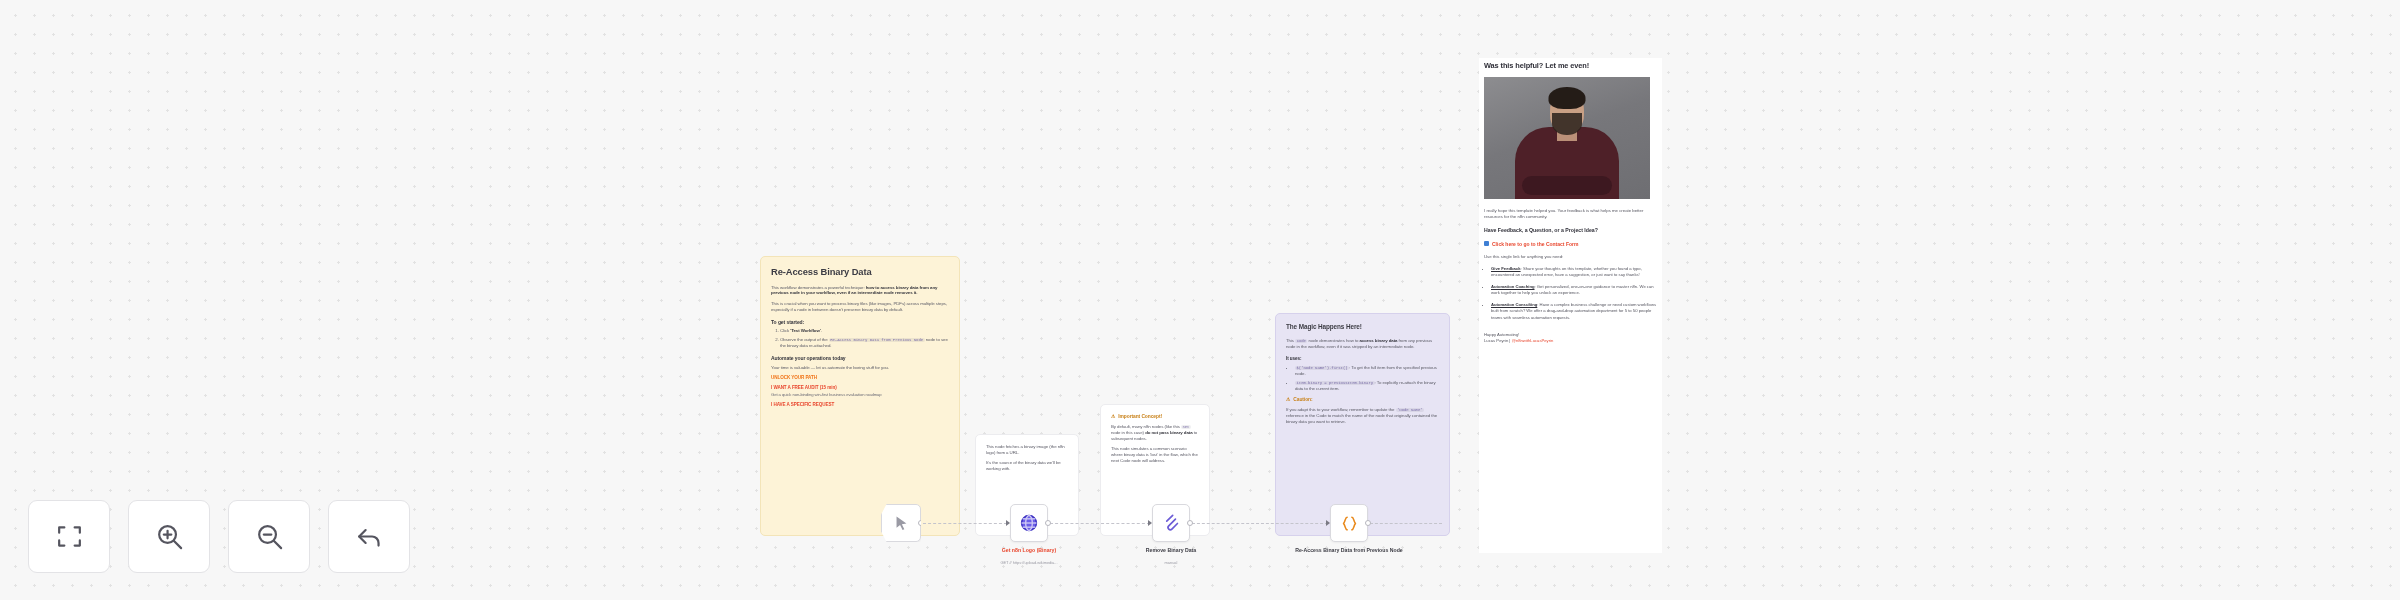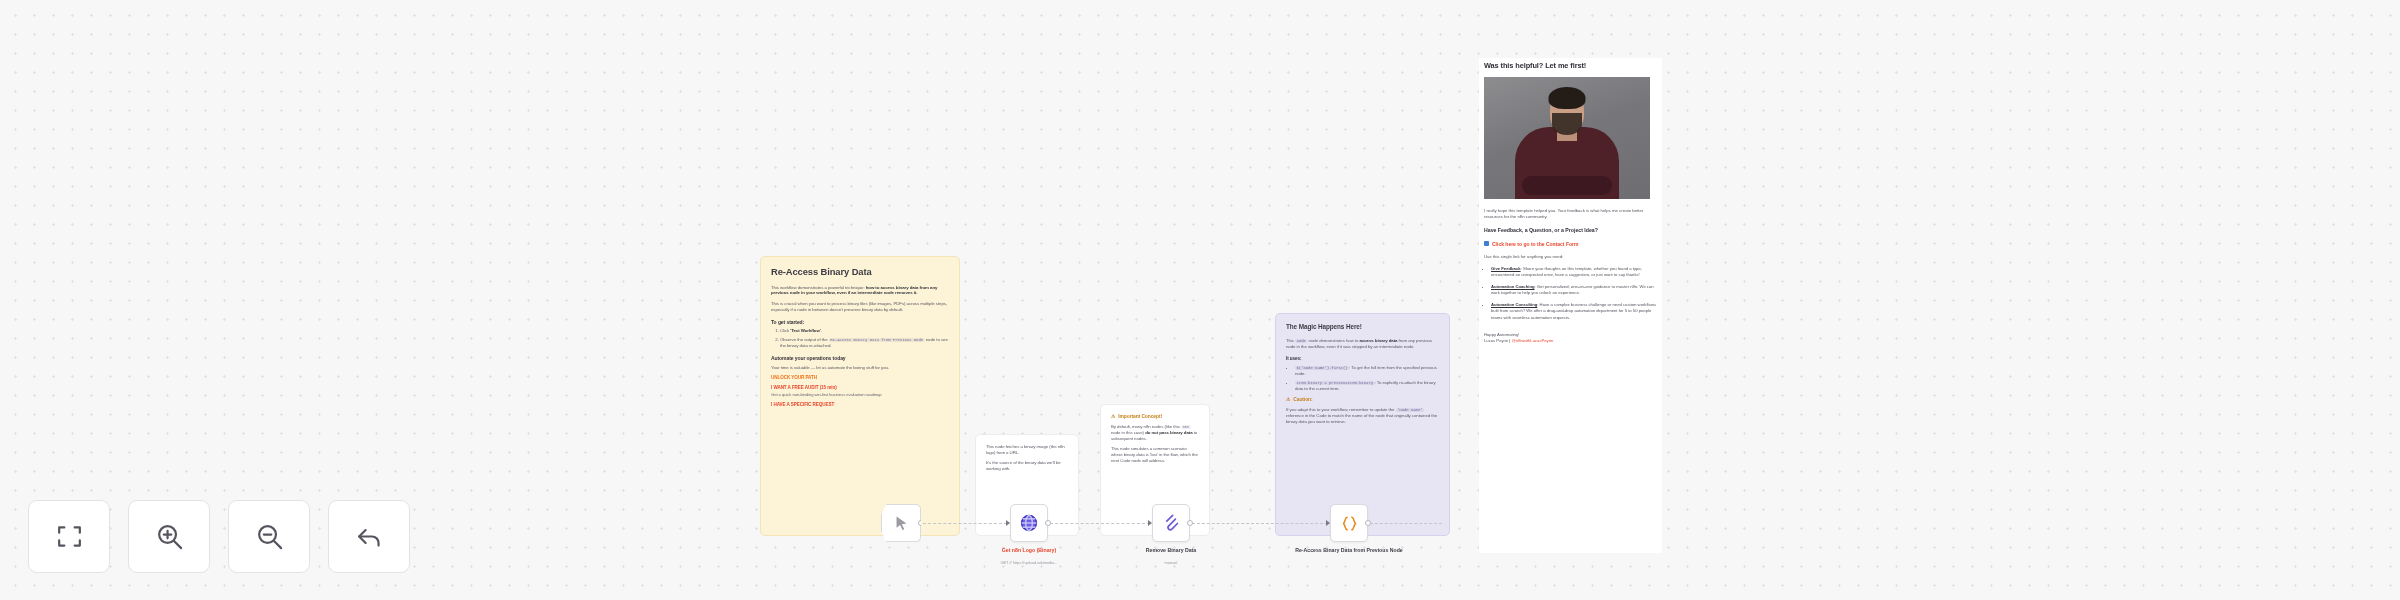--- a/index.html
+++ b/index.html
@@ -354,21 +354,21 @@
     </div>
     <div class="tool-btn">
       <svg viewBox="0 0 24 24">
         <path d="M9 7 L4 12 L9 17"></path>
         <path d="M4 12 H14 a5 5 0 0 1 5 5 V19"></path>
       </svg>
     </div>
   </div>
 
   <div id="right-panel">
-    <h3>Was this helpful? Let me first!</h3>
+    <h3>Was this helpful? Let me even!</h3>
     <div class="photo">
       <div class="body"></div>
       <div class="neck"></div>
       <div class="head"></div>
       <div class="hair"></div>
       <div class="beard"></div>
       <div class="arms"></div>
     </div>
     <p>I really hope this template helped you. Your feedback is what helps me create better resources for the n8n community.</p>
     <div class="q">Have Feedback, a Question, or a Project Idea?</div>

